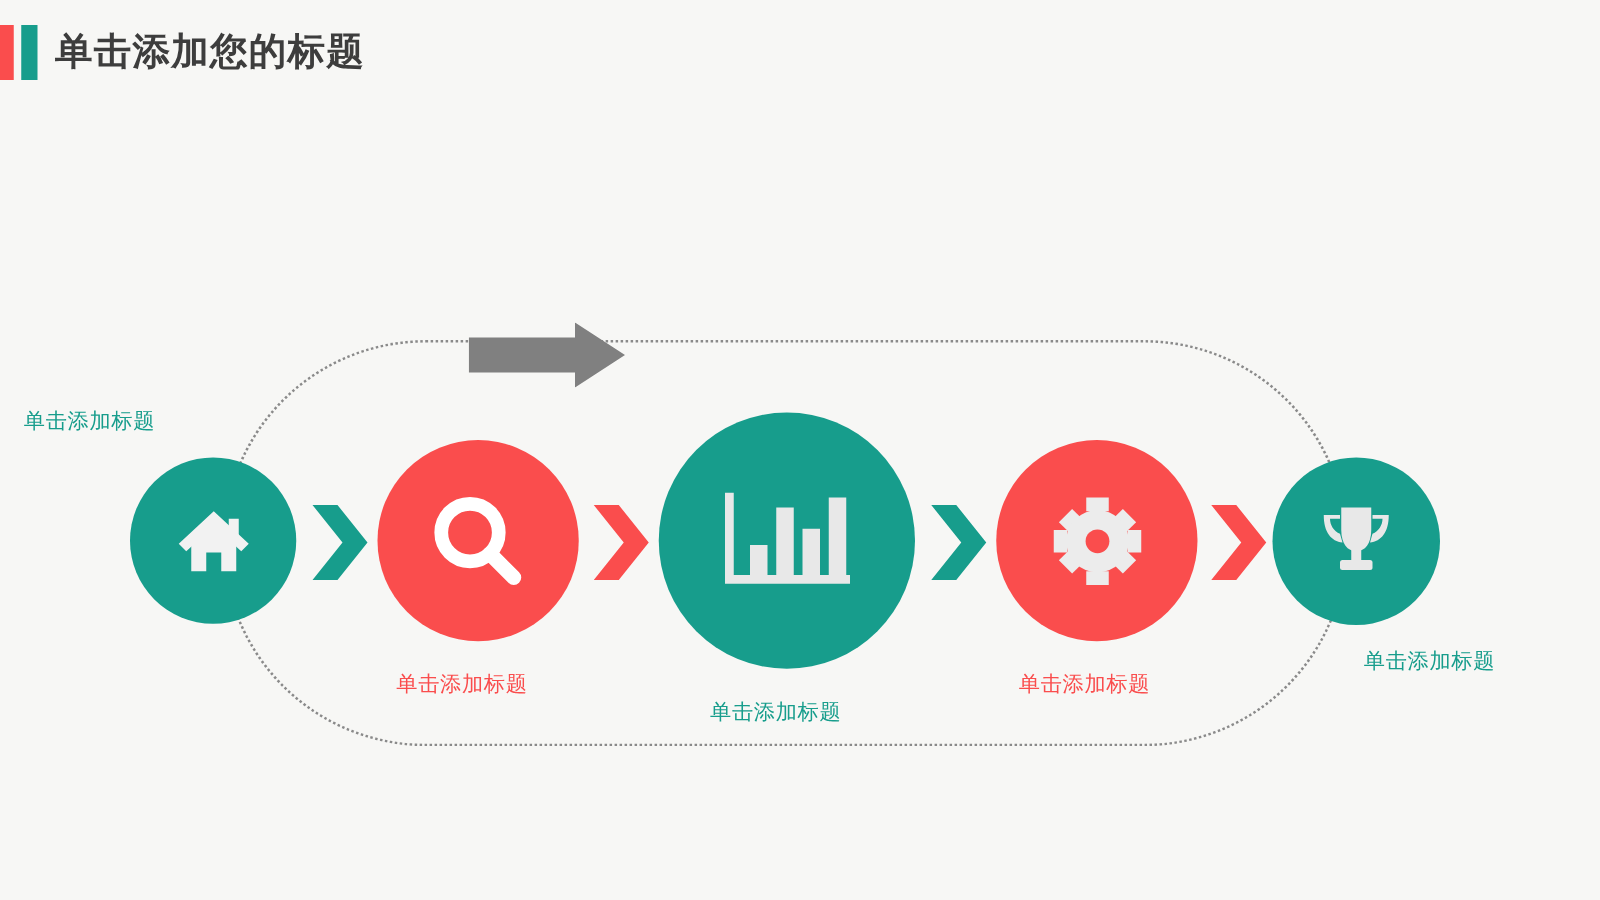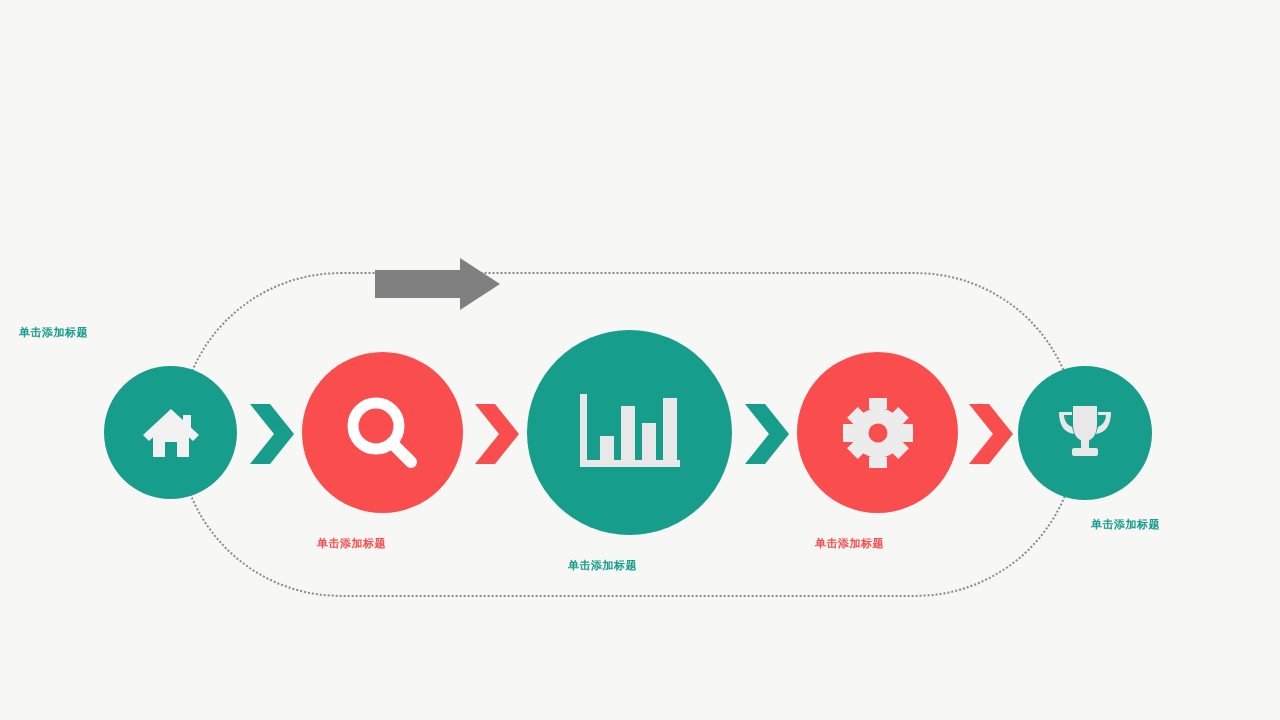--- a/index.html
+++ b/index.html
@@ -110,39 +110,47 @@
     width: 48px;
     height: 64px;
   }
   .chev-1 { left: 248px; }
   .chev-2 { left: 473px; }
   .chev-3 { left: 743px; }
   .chev-4 { left: 967px; }
 
   .label {
     position: absolute;
-    font-size: 11px;
-    font-weight: bold;
+    font-size: 17px;
+    font-weight: normal;
     white-space: nowrap;
     letter-spacing: 0.5px;
   }
   .label.teal { color: #179d8c; }
   .label.red  { color: #fa4d4d; }
 
   .label-1 { left: 19px;   top: 325px; }
   .label-2 { left: 317px;  top: 536px; }
   .label-3 { left: 568px;  top: 558px; }
   .label-4 { left: 815px;  top: 536px; }
   .label-5 { left: 1091px; top: 517px; }
 </style>
 </head>
 <body>
 
 <div class="slide">
 
+  <div class="title-bar">
+    <span class="title-mark">
+      <span class="bar-red"></span>
+      <span class="bar-gap"></span>
+      <span class="bar-teal"></span>
+    </span>
+    <span class="title-text">单击添加您的标题</span>
+  </div>
 
   <div class="stage">
 
     <div class="dotted-track"></div>
 
     <svg class="gray-arrow" viewBox="0 0 125 52">
       <polygon points="0,12 85,12 85,0 125,26 85,52 85,40 0,40" fill="#808080"></polygon>
     </svg>
 
     <div class="node teal node-1">

